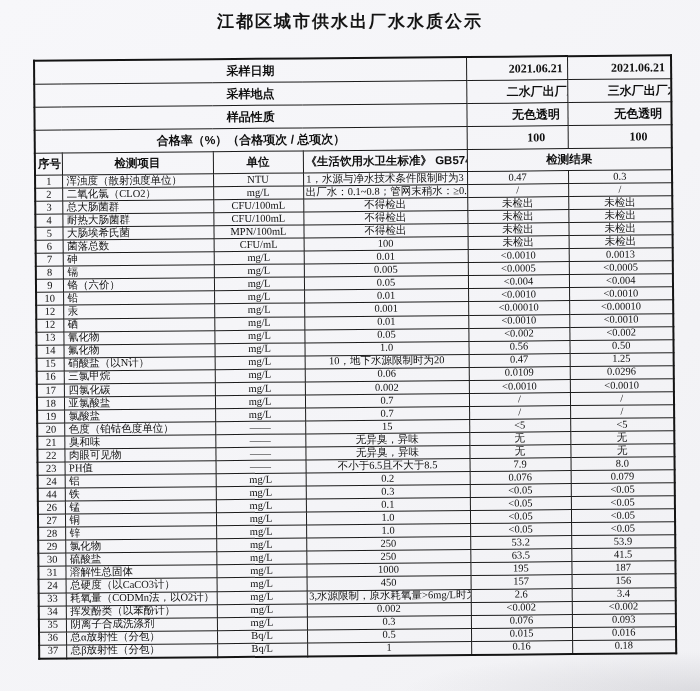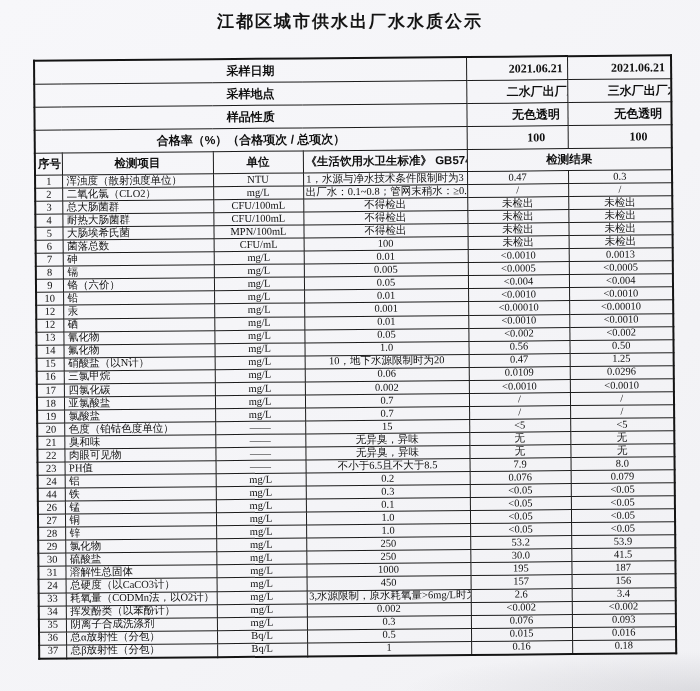--- a/index.html
+++ b/index.html
@@ -374,21 +374,21 @@
     <td>mg/L</td>
     <td>250</td>
     <td>53.2</td>
     <td>53.9</td>
   </tr>
           <tr class="data-row">
     <td>30</td>
     <td class="item">硫酸盐</td>
     <td>mg/L</td>
     <td>250</td>
-    <td>30.0</td>
+    <td>63.5</td>
     <td>41.5</td>
   </tr>
           <tr class="data-row">
     <td>31</td>
     <td class="item">溶解性总固体</td>
     <td>mg/L</td>
     <td>1000</td>
     <td>195</td>
     <td>187</td>
   </tr>

